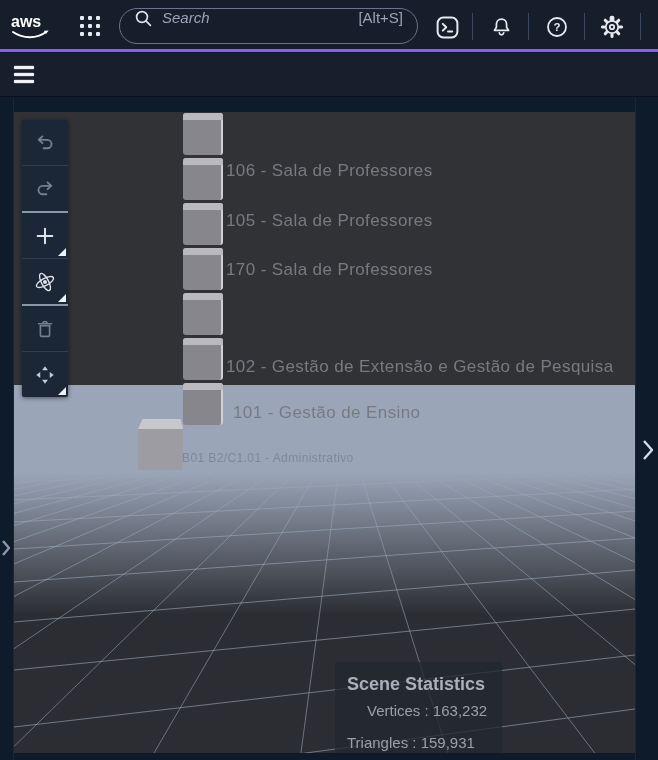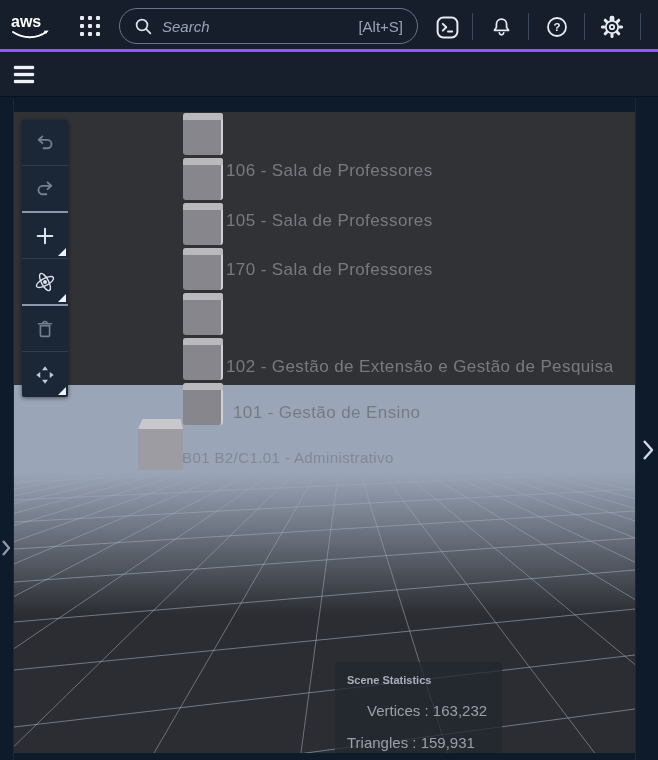--- a/index.html
+++ b/index.html
@@ -8,21 +8,21 @@
 
   
   .topbar { position:absolute; left:0; top:0; width:658px; height:52px;
             background:#161d2b; border-bottom:3px solid #8b5cf6; z-index:30; }
   .aws-logo { position:absolute; left:10px; top:12px; width:40px; height:29px; cursor:pointer; }
   .apps-grid { position:absolute; left:80px; top:16px; width:21px; height:21px;
                display:grid; grid-template-columns:repeat(3,1fr); gap:3.5px; cursor:pointer; }
   .apps-grid span { width:4px; height:4px; background:#e7ebf0; border-radius:1px; }
 
   .searchbox { position:absolute; left:119px; top:8px; width:299px; height:36px;
-               border:1px solid #69758a; border-radius:18px; display:flex; align-items:center;
+               border:1px solid #69758a; border-radius:18px; display:flex; align-items:flex-start;
                padding:0 14px; color:#9aa4b6; }
   .searchbox .ph { font-style:italic; font-size:15px; margin-left:9px; flex:1; }
   .searchbox .kbd { font-size:15px; color:#9aa4b6; }
 
   .tb-icon { position:absolute; top:14px; width:26px; height:26px; color:#e7ebf0; cursor:pointer;
              display:flex; align-items:center; justify-content:center; }
   .tb-div { position:absolute; top:13px; width:1px; height:27px; background:#3c485c; }
 
   
   .menubar { position:absolute; left:0; top:53px; width:658px; height:44px;
@@ -51,37 +51,37 @@
                   background:#b9b9be; border-radius:3px 3px 0 0; }
   .floor-cube { position:absolute; left:124px; top:316px; width:45px; height:42px;
                 background:#9c9ca2; border-radius:2px; }
   .floor-cube::before { content:""; position:absolute; left:0; top:-9px; width:100%; height:10px;
                         background:#c8c8cc; clip-path:polygon(10% 0, 95% 0, 100% 100%, 0 100%); }
 
   
   .slabel { position:absolute; left:212px; height:22px; line-height:22px; font-size:17px;
             color:#7f8086; letter-spacing:.4px; white-space:nowrap; opacity:.92; }
   .slabel.on-sky { color:#75777e; }
-  .slabel.ground { left:168px; color:#6e717a; opacity:.55; font-size:15px; }
+  .slabel.ground { left:168px; color:#6e717a; opacity:.55; font-size:12px; }
 
   
   .vtoolbar { position:absolute; left:8px; top:8px; width:46px; background:#1b2637;
               border-radius:2px; box-shadow:0 1px 4px rgba(0,0,0,.5); }
   .vt-btn { position:relative; width:46px; height:45px; display:flex; align-items:center;
             justify-content:center; cursor:pointer; color:#dde3eb; }
   .vt-btn.dim { color:#75808f; }
   .vt-sep-thin { height:1px; background:#33405422; border-top:1px solid #323d4f; }
   .vt-sep-bright { height:2px; background:#8a96a9; }
   .corner { position:absolute; right:2px; bottom:2px; width:0; height:0;
             border-left:8px solid transparent; border-bottom:8px solid #eef1f6; }
 
   
   .stats { position:absolute; left:321px; top:550px; width:167px; height:91px;
            background:rgba(34,40,48,.78); border-radius:2px; padding:12px 12px 0 12px; }
-  .stats .title { font-size:11px; font-weight:bold; color:#a9afb9; }
+  .stats .title { font-size:18px; font-weight:bold; color:#a9afb9; }
   .stats .line { position:absolute; left:12px; font-size:15px; color:#99a0a9; }
   .stats .l1 { top:40px;margin-left:20px; } .stats .l2 { top:72px; }
 </style>
 </head>
 <body>
 
 <div class="topbar">
   <svg class="aws-logo" viewBox="0 0 40 29">
     <text x="1" y="15" font-size="16" font-weight="bold" fill="#ffffff" font-family="Liberation Sans, sans-serif">aws</text>
     <path d="M3 20 C 13 27, 27 27, 36 20" stroke="#ffffff" stroke-width="2" fill="none" stroke-linecap="round"></path>

